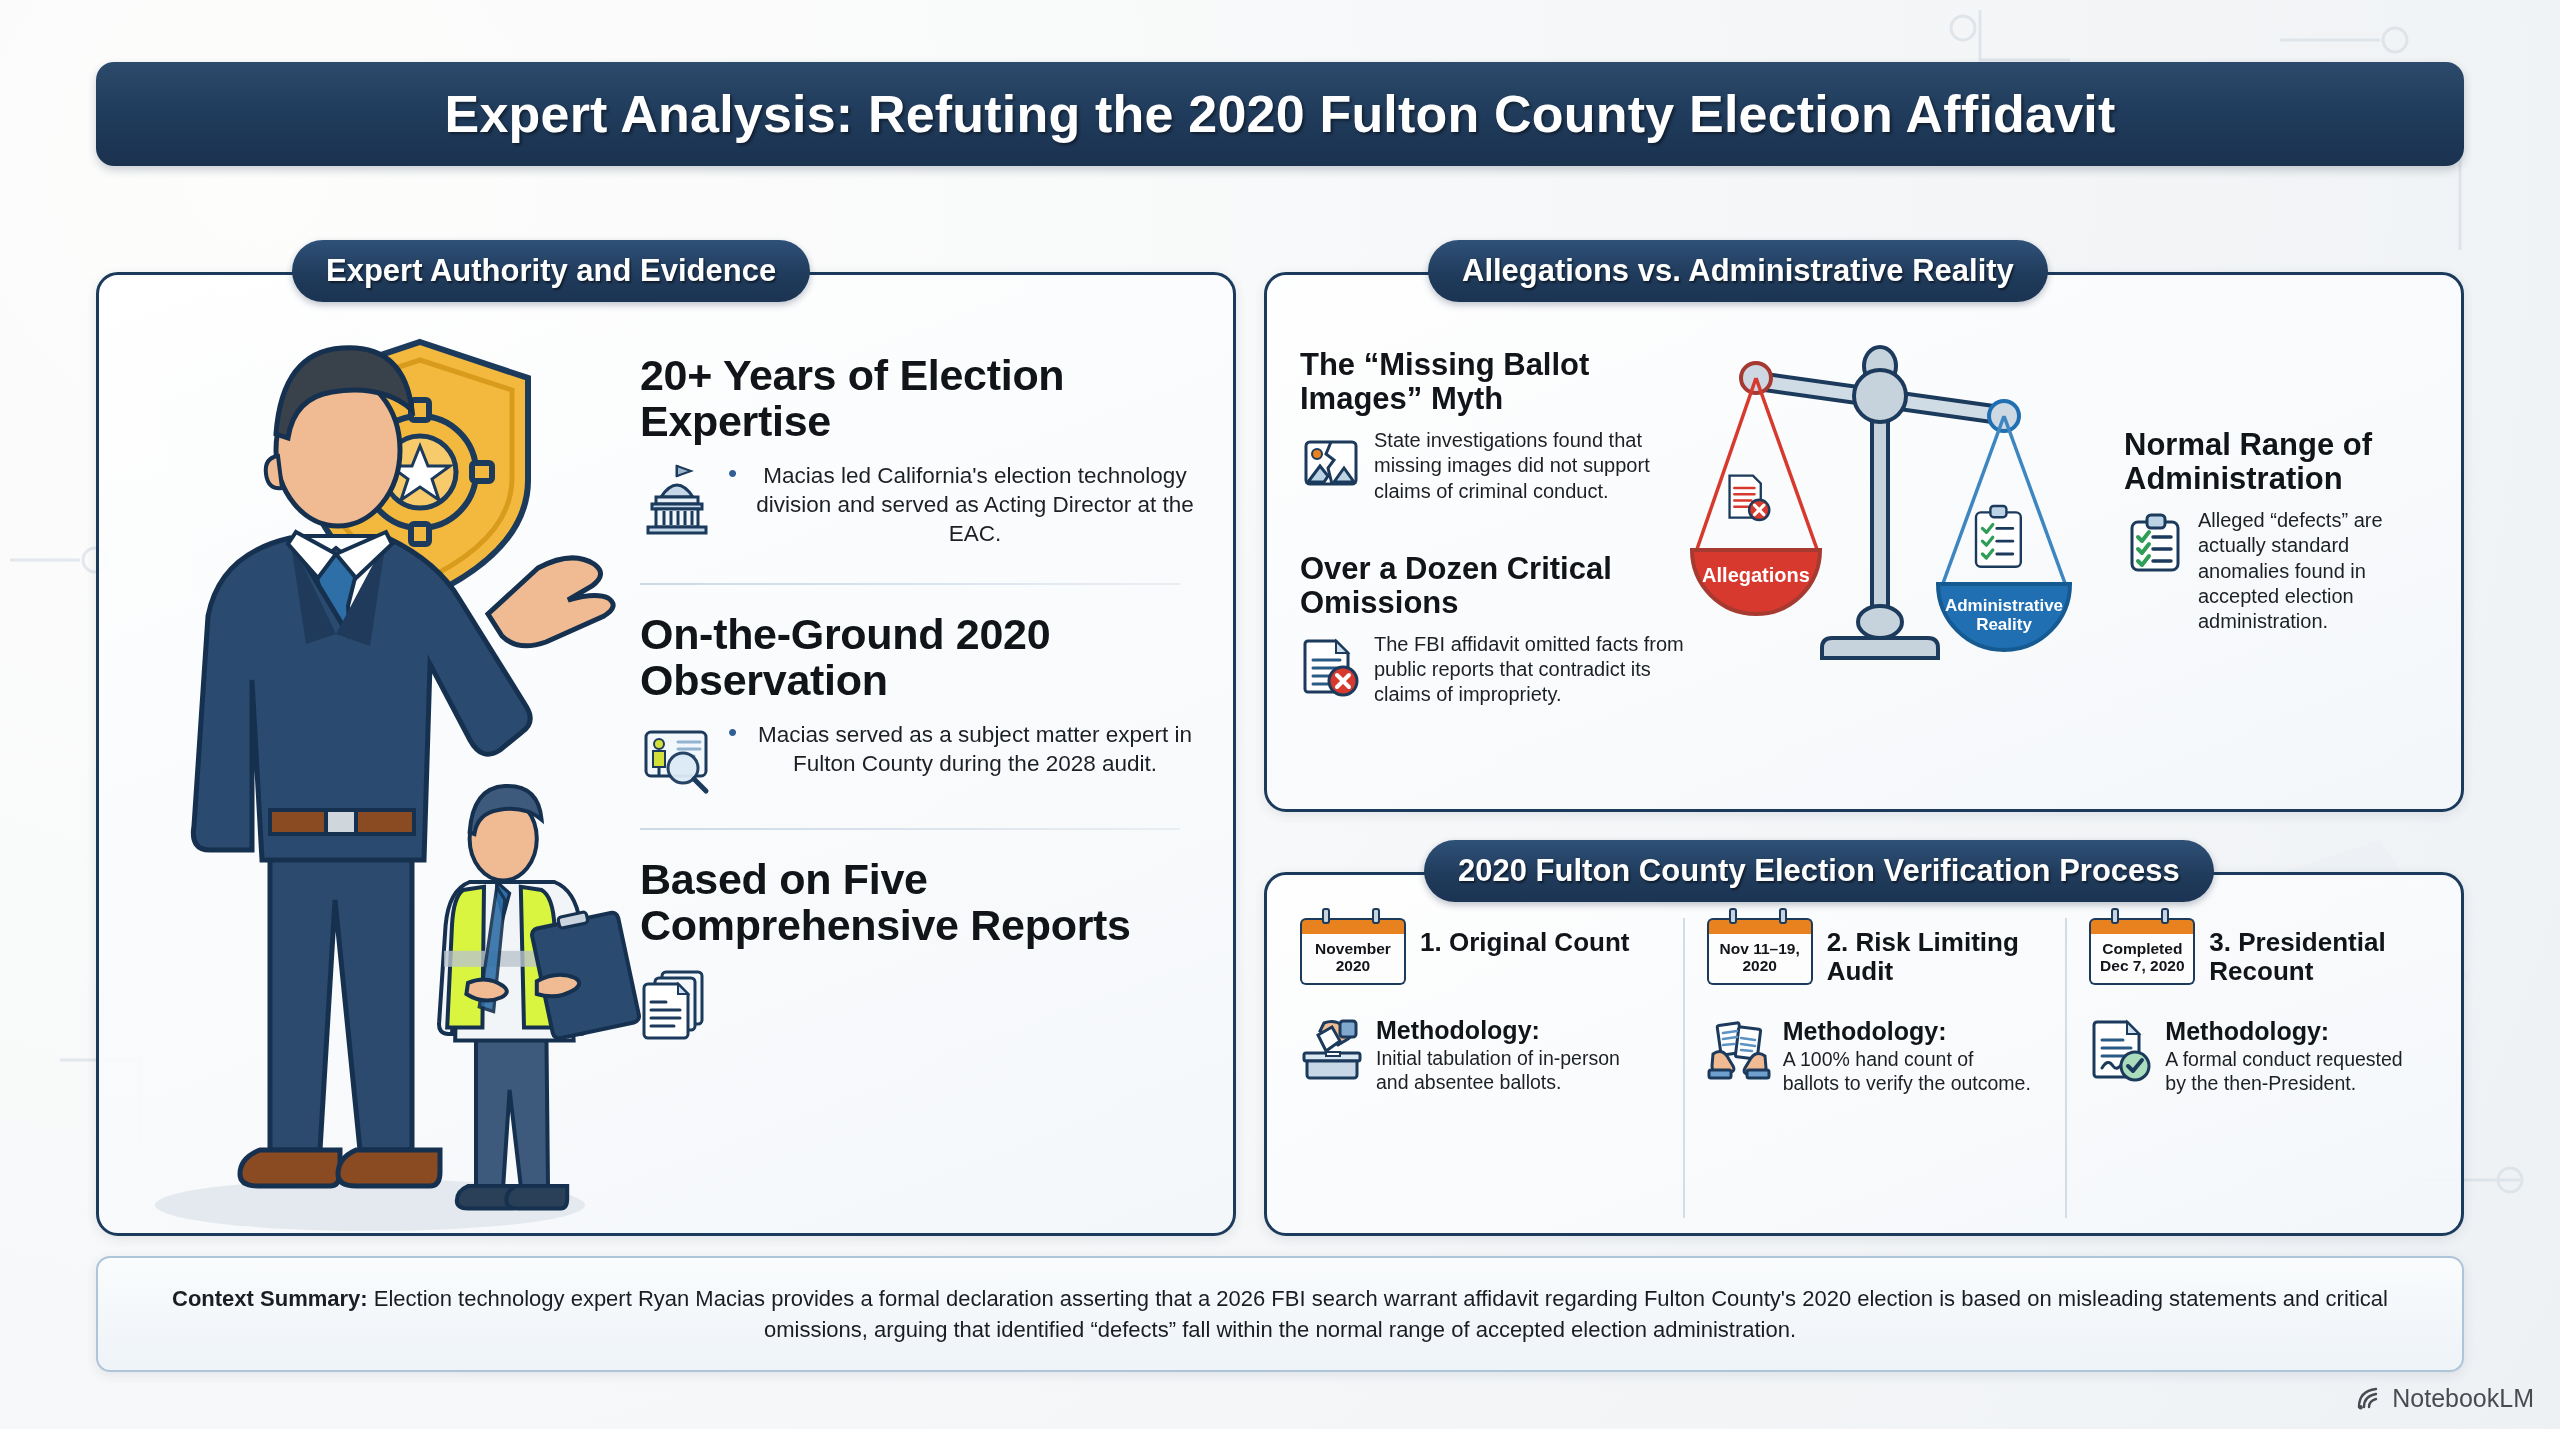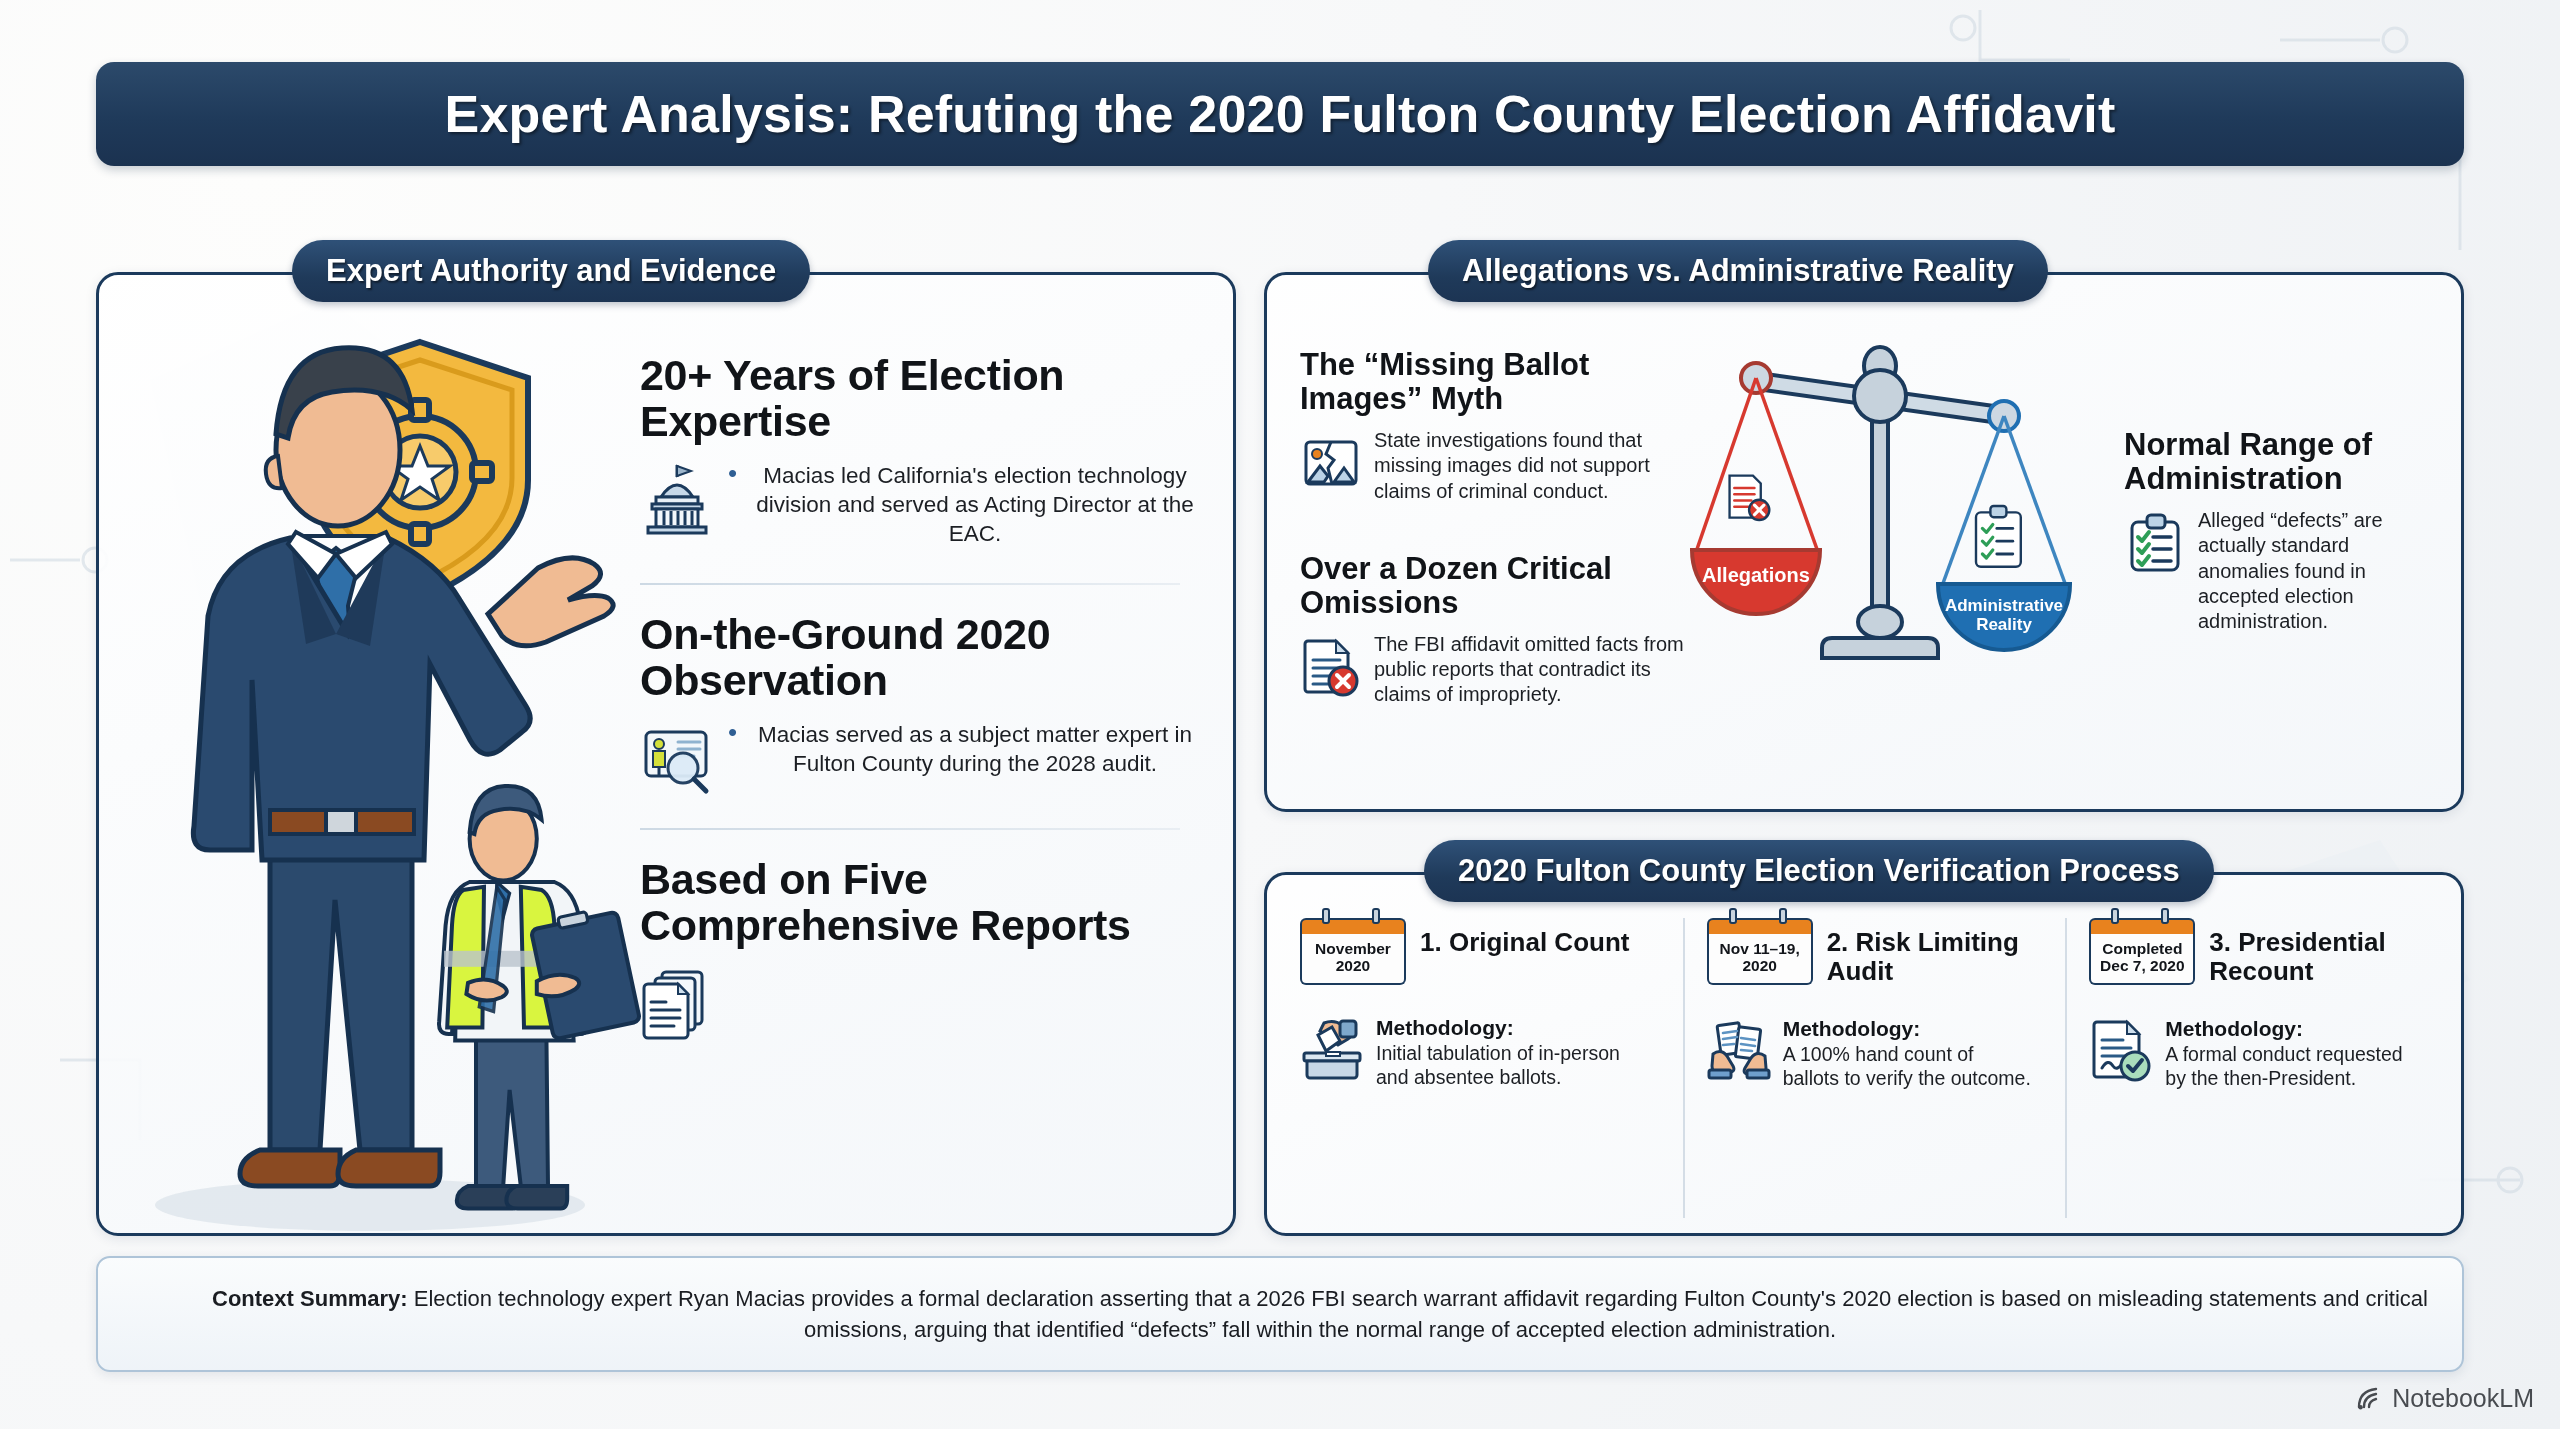--- a/index.html
+++ b/index.html
@@ -129,28 +129,27 @@
   .cal .rings i {
     position:absolute; top:-10px; width:8px; height:16px; background:#c9d4de;
     border:2px solid #1b3a5c; border-radius:3px;
   }
   .cal .rings i:nth-child(1){ left: 22px; }
   .cal .rings i:nth-child(2){ left: 72px; }
   .proc-title { font-size: 26px; font-weight:bold; color:#111418; line-height:1.12; padding-top: 10px; }
   .proc-method { display:flex; align-items:flex-start; gap: 12px; margin-top: 30px; }
   .proc-method .iconbox { flex:0 0 auto; width: 64px; height: 64px; margin-top: 2px; }
   .proc-method .mtext { font-size: 19.5px; line-height:1.24; color:#1c1f24; }
-  .proc-method .mtext b { font-size: 21px; color:#111418; display:block; }
+  .proc-method .mtext b { font-size: 25px; color:#111418; display:block; }
 
   
   #summary-text {
     position:absolute; left: 96px; top: 1256px; width: 2368px; height: 116px;
     display:flex; align-items:center; justify-content:center; text-align:center;
     padding: 0 56px;
-    margin-left: 40px;
   }
   #summary-text p { font-size: 22px; line-height: 1.42; color:#1a1d22; }
   #summary-text b { font-weight: bold; }
 
   
   #watermark {
     position:absolute; right: 26px; bottom: 16px;
     display:flex; align-items:center; gap: 9px;
     color:#2b2f34; font-size: 25px; opacity:.85;
   }

